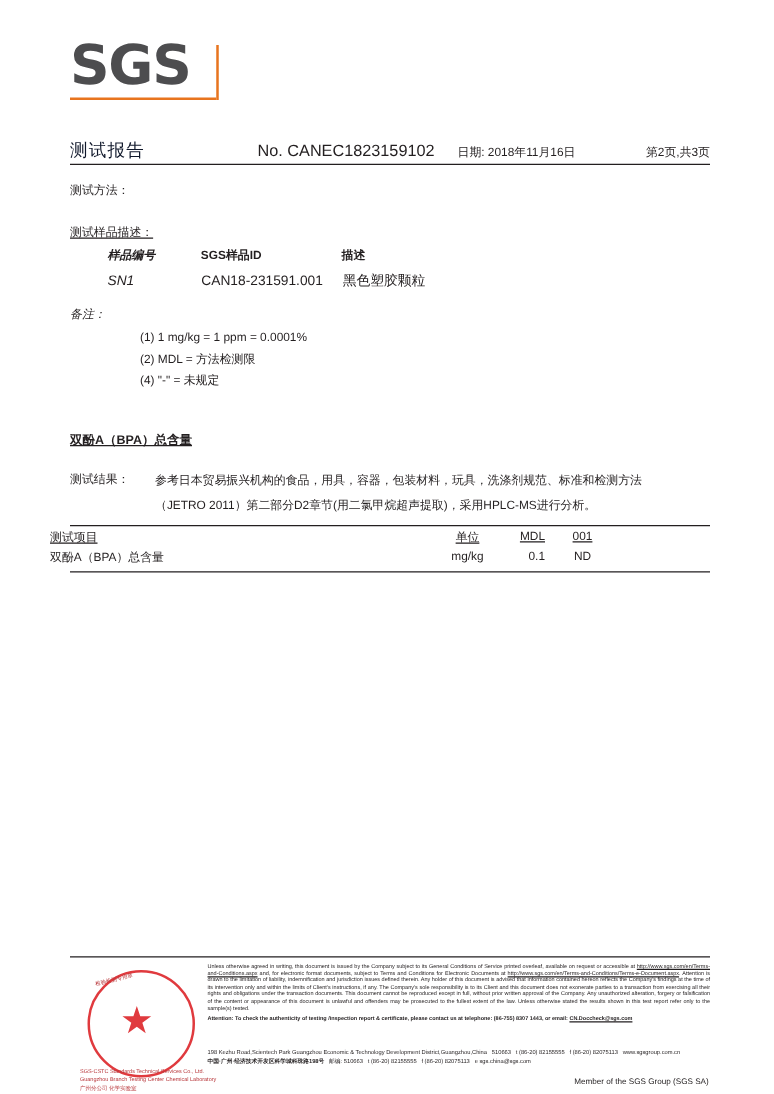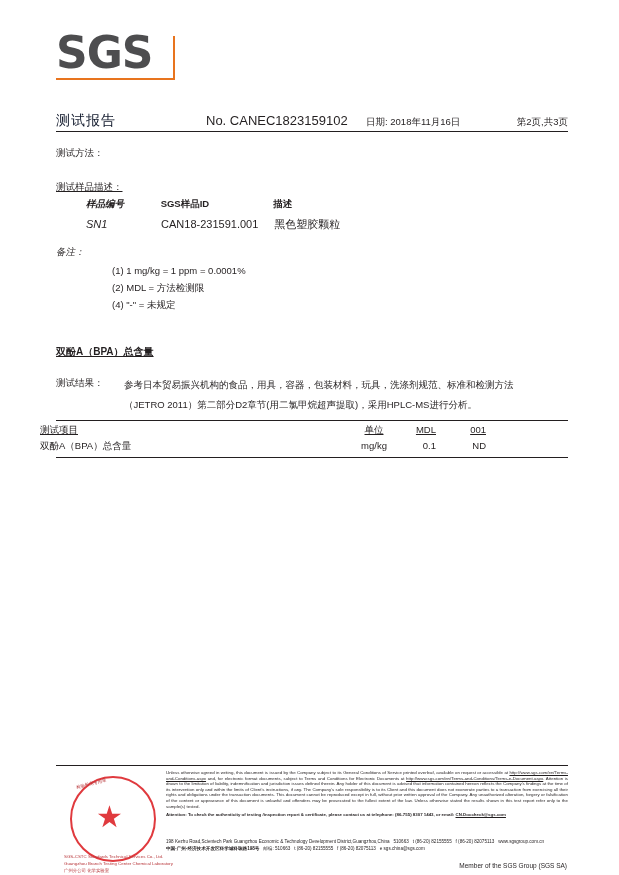--- a/index.html
+++ b/index.html
@@ -147,21 +147,21 @@
   }
   .res-hdr { position: absolute; top: 424px; font-size: 9.5px; }
   .res-row { position: absolute; top: 440px; font-size: 9.5px; }
   .res-rule-bot {
     position: absolute; left: 56px; top: 457px; width: 512px;
     border-bottom: 1px solid #231f20;
   }
   .c-item { left: 40px; }
   .c-unit { left: 352px; width: 44px; text-align: center; }
   .c-mdl  { left: 402px; width: 34px; text-align: right; }
-  .c-001  { left: 446px; width: 40px; text-align: right; }
+  .c-001  { left: 446px; width: 40px; text-align: center; }
 
   
   .footer-rule {
     position: absolute; left: 56px; top: 765px; width: 512px;
     border-bottom: 1px solid #231f20;
   }
   .stamp {
     position: absolute;
     left: 62px;
     top: 772px;

